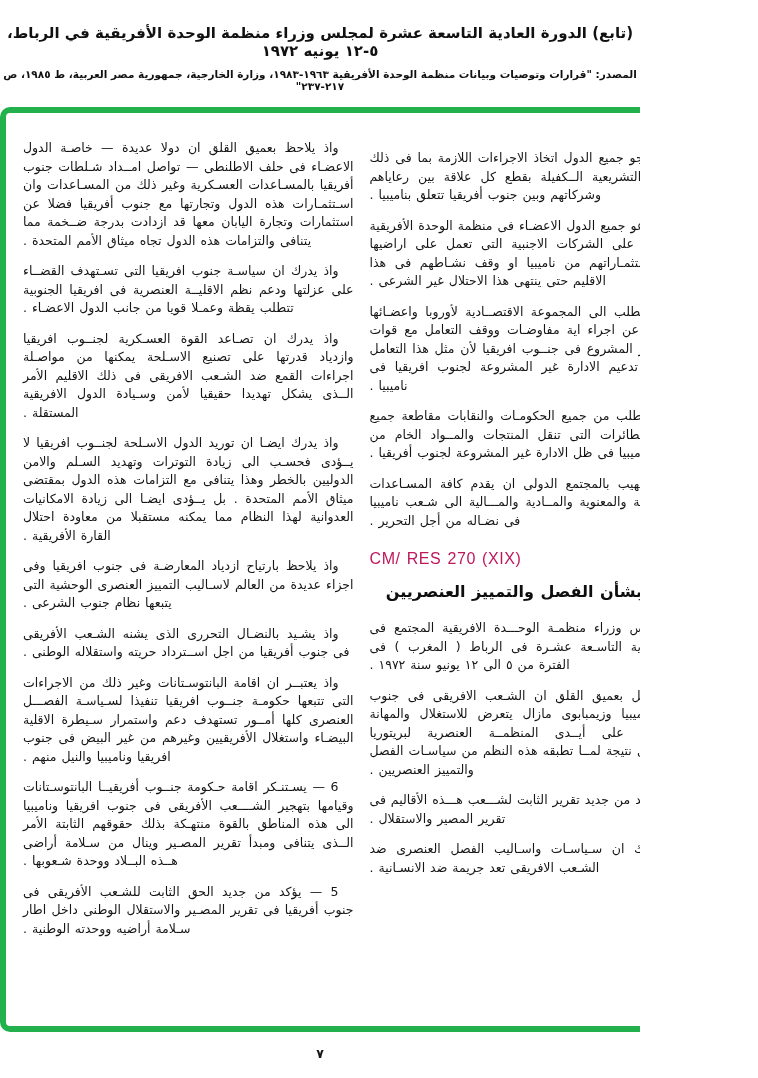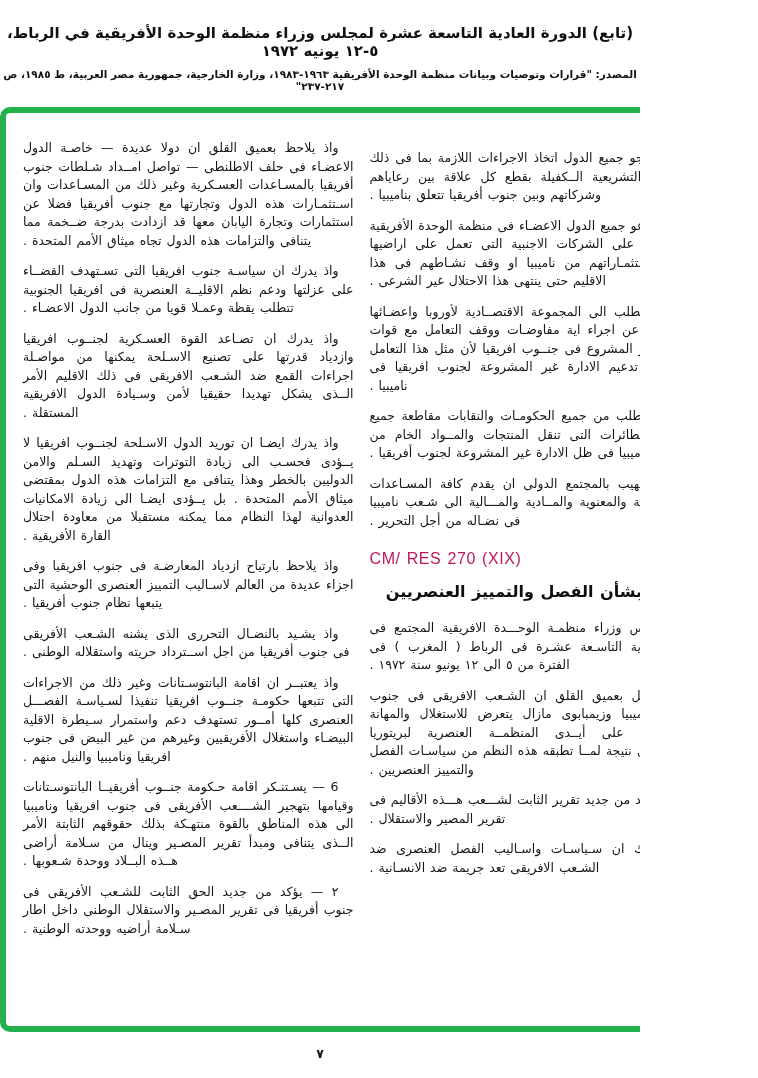--- a/index.html
+++ b/index.html
@@ -124,25 +124,25 @@
         <p class="para">اذ يسـجل بعميق القلق ان الشـعب الافريقى فى جنوب افريقيا وناميبيا وزيمبابوى مازال يتعرض للاستغلال والمهانة والاضــطهاد على أيــدى المنظمــة العنصرية لبريتوريا وسـولزبورى نتيجة لمــا تطبقه هذه النظم من سياسـات الفصل والتمييز العنصريين .</p>
         <p class="para">واذ يؤكــد من جديد تقرير الثابت لشـــعب هـــذه الأقاليم فى تقرير المصير والاستقلال .</p>
         <p class="para">واذ يدرك ان سـياسـات واسـاليب الفصل العنصرى ضد الشـعب الافريقى تعد جريمة ضد الانسـانية .</p>
       </div>
 
       <div class="col col-second">
         <p class="para">واذ يلاحظ بعميق القلق ان دولا عديدة — خاصـة الدول الاعضـاء فى حلف الاطلنطى — تواصل امــداد شـلطات جنوب أفريقيا بالمسـاعدات العسـكرية وغير ذلك من المسـاعدات وان اسـتثمـارات هذه الدول وتجارتها مع جنوب أفريقيا فضلا عن استثمارات وتجارة اليابان معها قد ازدادت بدرجة ضــخمة مما يتنافى والتزامات هذه الدول تجاه ميثاق الأمم المتحدة .</p>
         <p class="para">واذ يدرك ان سياسـة جنوب افريقيا التى تسـتهدف القضــاء على عزلتها ودعم نظم الاقليــة العنصرية فى افريقيا الجنوبية تتطلب يقظة وعمـلا قويا من جانب الدول الاعضـاء .</p>
         <p class="para">واذ يدرك ان تصـاعد القوة العسـكرية لجنــوب افريقيا وازدياد قدرتها على تصنيع الاسـلحة يمكنها من مواصـلة اجراءات القمع ضد الشـعب الافريقى فى ذلك الاقليم الأمر الــذى يشكل تهديدا حقيقيا لأمن وسـيادة الدول الافريقية المستقلة .</p>
         <p class="para">واذ يدرك ايضـا ان توريد الدول الاسـلحة لجنــوب افريقيا لا يــؤدى فحسـب الى زيادة التوترات وتهديد السـلم والامن الدوليين بالخطر وهذا يتنافى مع التزامات هذه الدول بمقتضى ميثاق الأمم المتحدة . بل يــؤدى ايضـا الى زيادة الامكانيات العدوانية لهذا النظام مما يمكنه مستقبلا من معاودة احتلال القارة الأفريقية .</p>
-        <p class="para">واذ يلاحظ بارتياح ازدياد المعارضـة فى جنوب افريقيا وفى اجزاء عديدة من العالم لاسـاليب التمييز العنصرى الوحشية التى يتبعها نظام جنوب أفريقيا .</p>
+        <p class="para">واذ يلاحظ بارتياح ازدياد المعارضـة فى جنوب افريقيا وفى اجزاء عديدة من العالم لاسـاليب التمييز العنصرى الوحشية التى يتبعها نظام جنوب الشرعى .</p>
         <p class="para">واذ يشـيد بالنضـال التحررى الذى يشنه الشـعب الأفريقى فى جنوب أفريقيا من اجل اســترداد حريته واستقلاله الوطنى .</p>
         <p class="para">واذ يعتبــر ان اقامة البانتوسـتانات وغير ذلك من الاجراءات التى تتبعها حكومـة جنــوب افريقيا تنفيذا لسـياسـة الفصـــل العنصرى كلها أمــور تستهدف دعم واستمرار سـيطرة الاقلية البيضـاء واستغلال الأفريقيين وغيرهم من غير البيض فى جنوب افريقيا وناميبيا والنيل منهم .</p>
         <p class="para">6 — يسـتنـكر اقامة حـكومة جنــوب أفريقيــا البانتوسـتانات وقيامها بتهجير الشــــعب الأفريقى فى جنوب افريقيا وناميبيا الى هذه المناطق بالقوة منتهـكة بذلك حقوقهم الثابتة الأمر الــذى يتنافى ومبدأ تقرير المصـير وينال من سـلامة أراضى هــذه البــلاد ووحدة شـعوبها .</p>
-        <p class="para">٢ — يؤكد من جديد الحق الثابت للشـعب الأفريقى فى جنوب أفريقيا فى تقرير المصـير والاستقلال الوطنى داخل اطار سـلامة أراضيه ووحدته الوطنية .</p>
+        <p class="para">5 — يؤكد من جديد الحق الثابت للشـعب الأفريقى فى جنوب أفريقيا فى تقرير المصـير والاستقلال الوطنى داخل اطار سـلامة أراضيه ووحدته الوطنية .</p>
       </div>
 
     </div>
   </div>
 
   <div class="page-number">٧</div>
 
 </div>
 
 </body></html>

